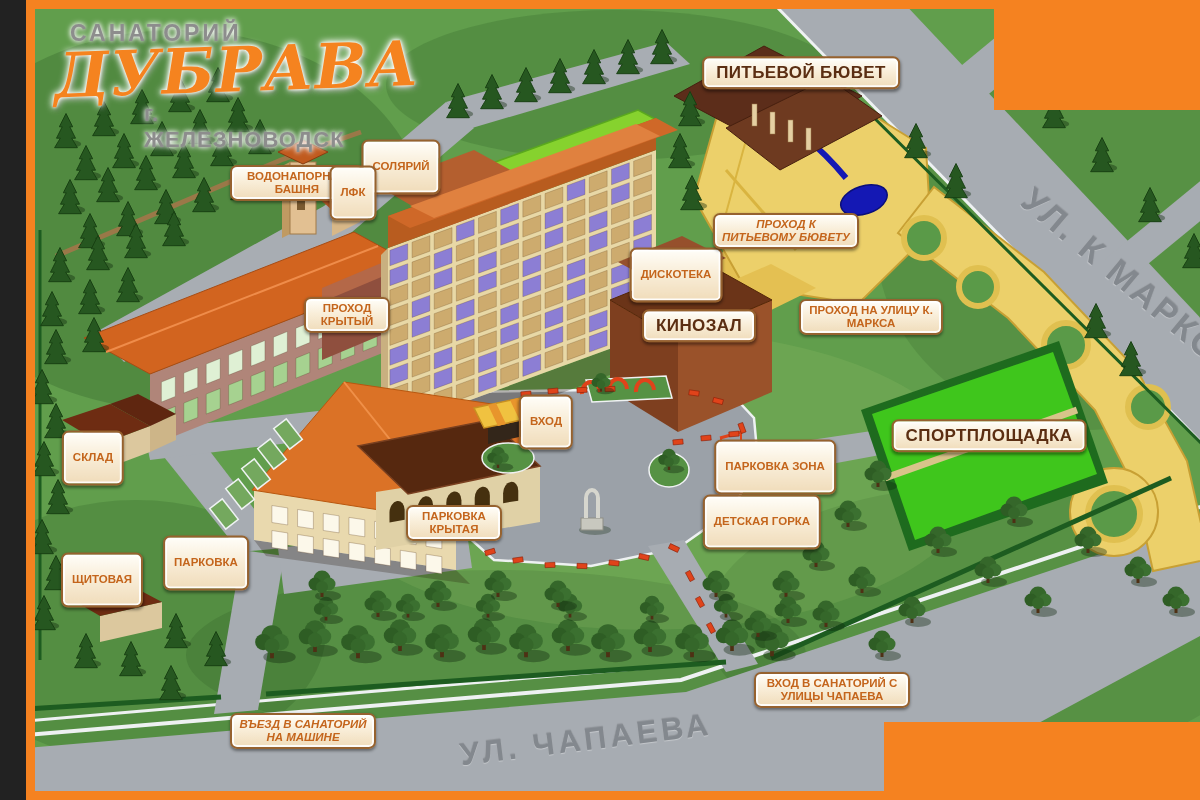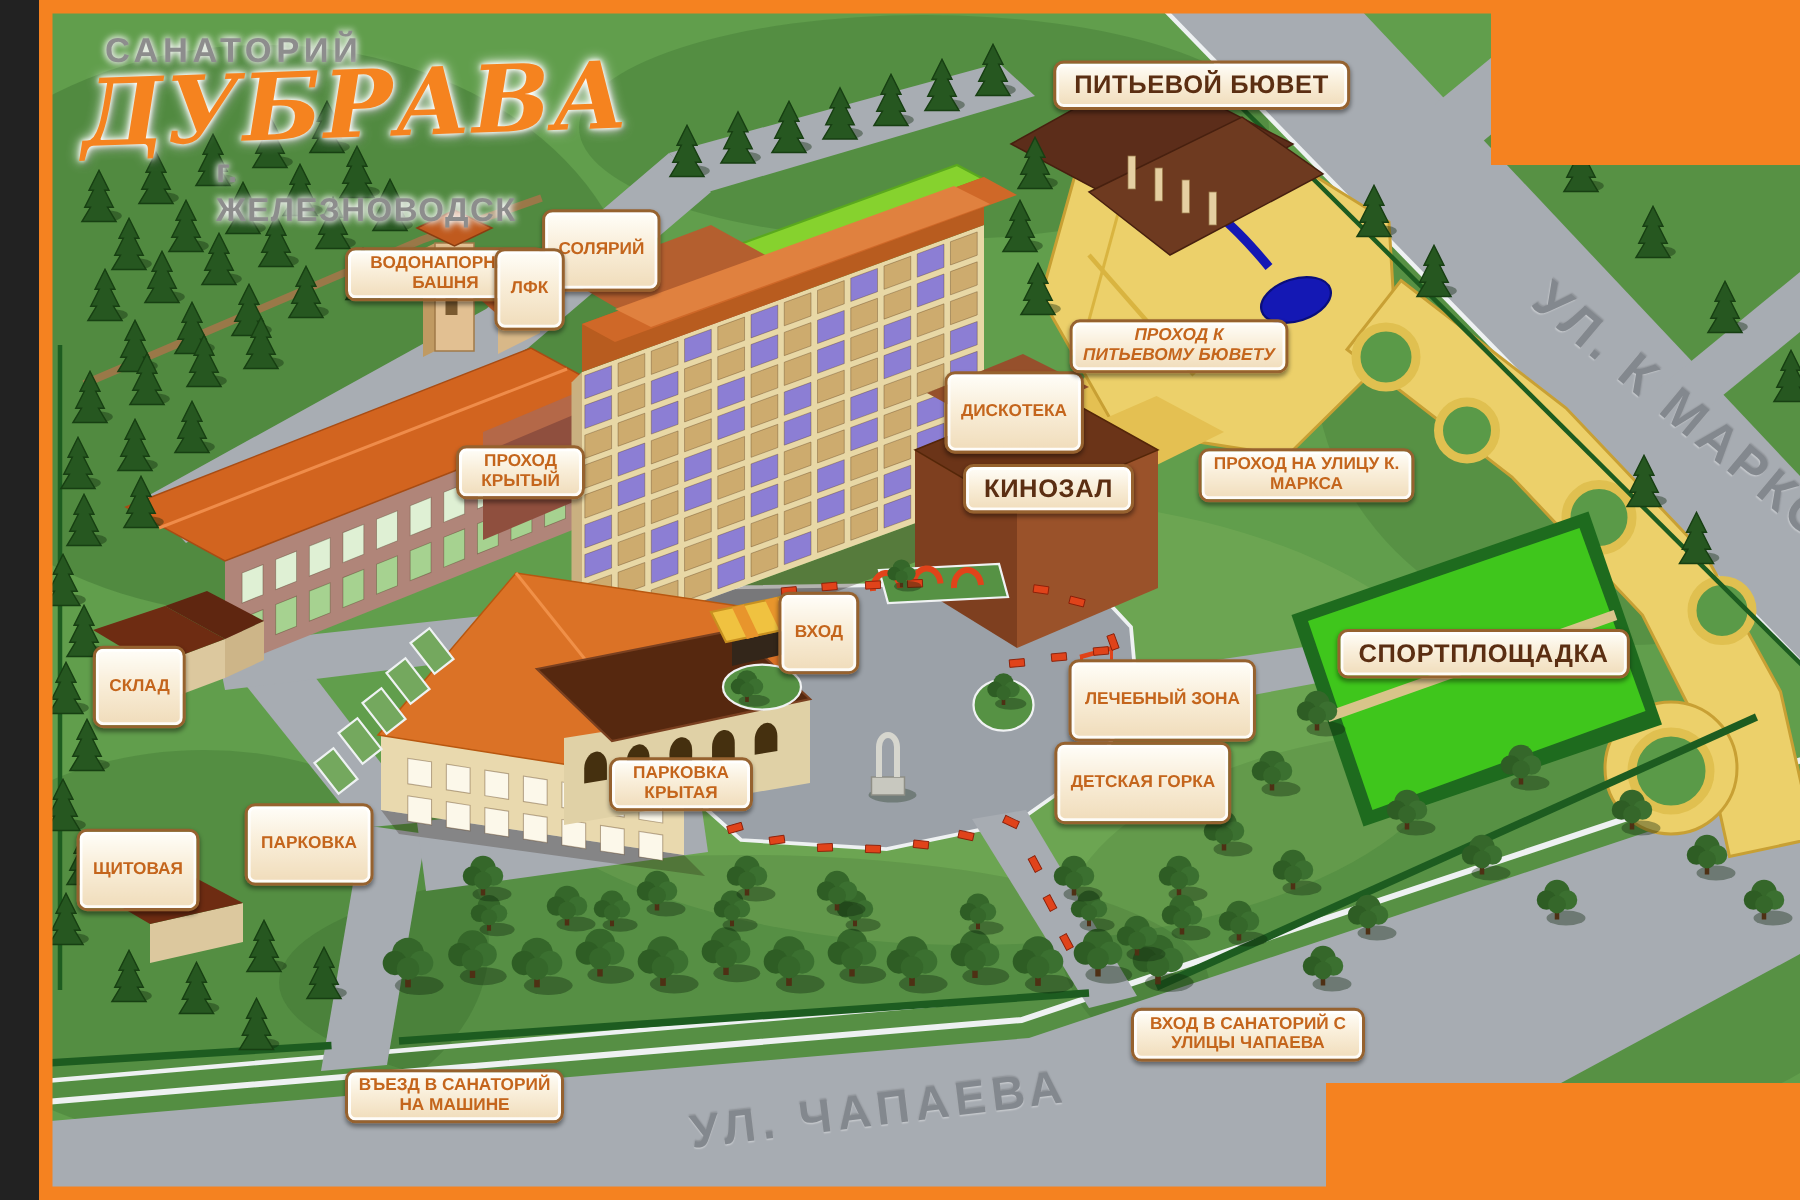--- a/index.html
+++ b/index.html
@@ -540,34 +540,34 @@
 
 <div class="logo">
   <div class="logo-top">САНАТОРИЙ</div>
   <div class="logo-name">ДУБРАВА</div>
   <div class="logo-city">г. ЖЕЛЕЗНОВОДСК</div>
 </div>
 
 <div class="street-label" style="left:1105px;top:283px;font-size:34px;transform:translate(-50%,-50%) rotate(40deg);">УЛ. К МАРКСА</div>
 <div class="street-label" style="left:560px;top:740px;font-size:31px;letter-spacing:4px;transform:translate(-50%,-50%) rotate(-7deg);">УЛ. ЧАПАЕВА</div>
 
-<div class="map-label major" style="left:775px;top:57px;padding-left:12px;">ПИТЬЕВОЙ БЮВЕТ</div>
+<div class="map-label major" style="left:775px;top:73px;padding-left:12px;">ПИТЬЕВОЙ БЮВЕТ</div>
 <div class="map-label minor wrap" style="left:271px;top:183px;width:118px;">ВОДОНАПОРНАЯ БАШНЯ</div>
 <div class="map-label minor" style="left:375px;top:167px;">СОЛЯРИЙ</div>
 <div class="map-label minor" style="left:327px;top:193px;">ЛФК</div>
 <div class="map-label minor wrap" style="left:321px;top:315px;width:70px;">ПРОХОД КРЫТЫЙ</div>
 <div class="map-label minor" style="left:650px;top:275px;">ДИСКОТЕКА</div>
 <div class="map-label major" style="left:673px;top:326px;">КИНОЗАЛ</div>
 <div class="map-label minor wrap" style="left:760px;top:231px;width:130px;font-style:italic;">ПРОХОД К ПИТЬЕВОМУ БЮВЕТУ</div>
 <div class="map-label minor wrap" style="left:845px;top:317px;width:128px;">ПРОХОД НА УЛИЦУ К. МАРКСА</div>
 <div class="map-label minor" style="left:520px;top:422px;">ВХОД</div>
 <div class="map-label minor" style="left:67px;top:458px;">СКЛАД</div>
-<div class="map-label minor" style="left:749px;top:467px;">ЛЕЧЕБНЫЙ ЗОНА</div>
+<div class="map-label minor" style="left:749px;top:467px;">ПАРКОВКА ЗОНА</div>
 <div class="map-label major" style="left:963px;top:436px;">СПОРТПЛОЩАДКА</div>
 <div class="map-label minor" style="left:736px;top:522px;">ДЕТСКАЯ ГОРКА</div>
 <div class="map-label minor wrap" style="left:428px;top:523px;width:80px;">ПАРКОВКА КРЫТАЯ</div>
 <div class="map-label minor" style="left:180px;top:563px;">ПАРКОВКА</div>
-<div class="map-label minor" style="left:66px;top:580px;text-align:right;">ЩИТОВАЯ</div>
-<div class="map-label minor wrap" style="left:277px;top:731px;width:130px;">ВЪЕЗД В САНАТОРИЙ НА МАШИНЕ</div>
+<div class="map-label minor" style="left:76px;top:580px;text-align:right;">ЩИТОВАЯ</div>
+<div class="map-label minor wrap" style="left:277px;top:731px;width:130px;font-style:italic;">ВЪЕЗД В САНАТОРИЙ НА МАШИНЕ</div>
 <div class="map-label minor wrap" style="left:806px;top:690px;width:140px;">ВХОД В САНАТОРИЙ С УЛИЦЫ ЧАПАЕВА</div>
 
 <div class="frame"></div>
 </div>
 
 </body></html>

